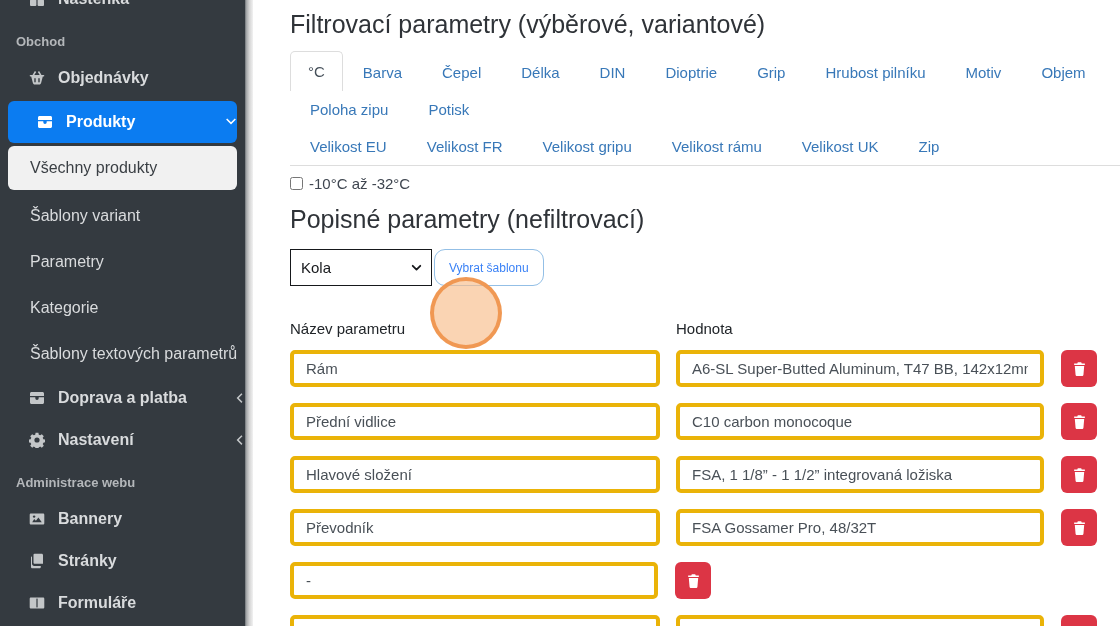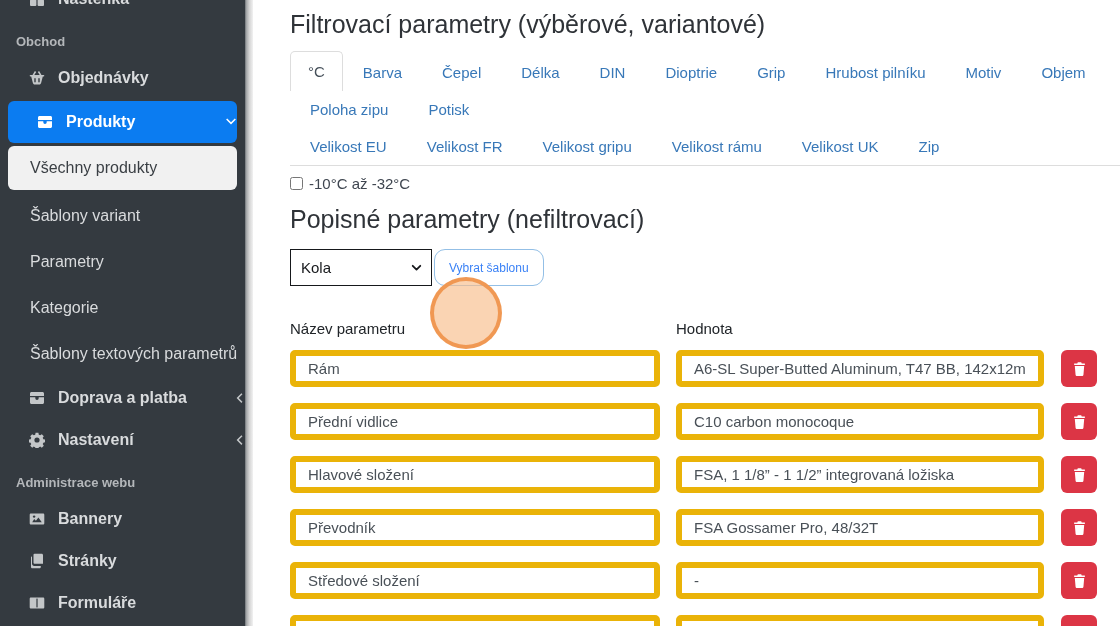--- a/index.html
+++ b/index.html
@@ -49,21 +49,21 @@
     font-size:15px; color:#16181b; cursor:pointer; }
   .select svg { width:11px; height:11px; }
   .btn-outline { margin-left:2px; border:1px solid #93bfe6; background:#fff; color:#3b82f6;
     font-size:12px; padding:0 14px; border-radius:11px; cursor:pointer;
     font-family:"Liberation Sans",sans-serif; }
 
   .grid-headers { display:flex; margin-top:34px; font-size:15px; font-weight:400; color:#212529; }
   .grid-headers .h-name { width:386px; }
   .param-rows { margin-top:13px; }
   .p-row { display:flex; align-items:center; margin-bottom:16px; }
-  .p-input { height:37px; border:6px solid #eab308; border-radius:5px; background:#fff;
+  .p-input { height:37px; border:4px solid #eab308; border-radius:5px; background:#fff;
     font-size:15px; color:#495057; padding:0 12px; font-family:"Liberation Sans",sans-serif; }
   .in-name { width:370px; margin-right:16px; }
   .in-value { width:368px; margin-right:17px; }
   .btn-del { width:36px; height:37px; background:#dc3545; border:none; border-radius:6px;
     display:flex; align-items:center; justify-content:center; cursor:pointer; flex:0 0 36px; }
   .btn-del svg { width:15px; height:16px; fill:#fff; }
 
   .click-ring { position:absolute; left:430px; top:277px; width:72px; height:72px;
     border-radius:50%; background:rgba(247,190,140,0.66);
     border:4px solid rgba(240,150,78,0.95); pointer-events:none; z-index:5; }
@@ -269,21 +269,20 @@
     <div class="p-row">
       <input class="p-input in-name" value="Převodník" style="">
       <input class="p-input in-value" value="FSA Gossamer Pro, 48/32T" style="">
       <button class="btn-del">
           <svg viewBox="0 0 16 16">
             <path d="M6.2.8h3.6l.6 1.2h3.3v1.7H2.3V2h3.3zM3 4.8h10l-.8 9.3c-.1.8-.7 1.4-1.5 1.4H5.3c-.8 0-1.4-.6-1.5-1.4z"></path>
           </svg>
         </button>
     </div>
     <div class="p-row">
-      <input class="p-input in-name" value="Středové složení" style="">
       <input class="p-input in-value" value="-" style="">
       <button class="btn-del">
           <svg viewBox="0 0 16 16">
             <path d="M6.2.8h3.6l.6 1.2h3.3v1.7H2.3V2h3.3zM3 4.8h10l-.8 9.3c-.1.8-.7 1.4-1.5 1.4H5.3c-.8 0-1.4-.6-1.5-1.4z"></path>
           </svg>
         </button>
     </div>
     <div class="p-row">
       <input class="p-input in-name" value="Přesmykač" style="">
       <input class="p-input in-value" value="-" style="">

